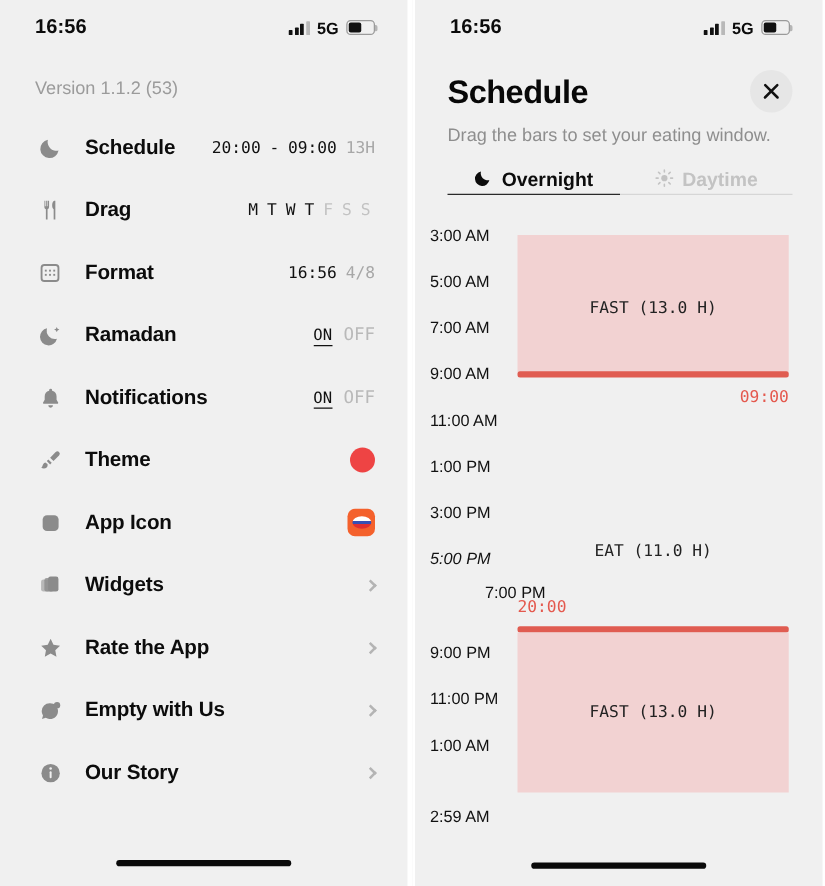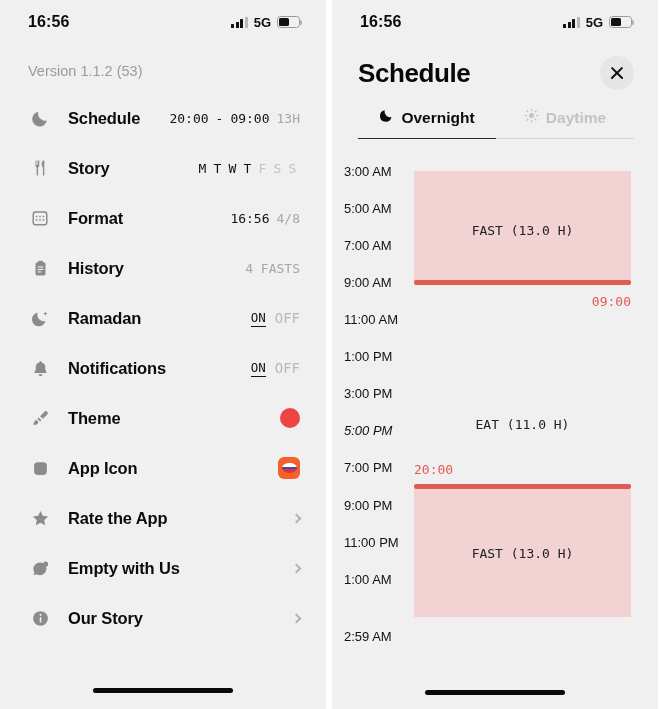--- a/index.html
+++ b/index.html
@@ -138,21 +138,21 @@
     content:""; position:absolute; top:6px; left:-0.5px; width:16px; height:2.3px;
     background:#111; border-radius:1px;
   }
   .x-glyph::before{ transform:rotate(45deg); }
   .x-glyph::after { transform:rotate(-45deg); }
   .sched-sub { font-size:14.5px; color:#8e8e8e; margin-top:11px; }
 
   .tabs { display:flex; margin-top: 18px; }
   .tab {
     flex:1; display:flex; align-items:center; justify-content:center; gap:7px;
-    padding-bottom: 11px; font-size:15.5px; font-weight:bold;
+    font-size:15.5px; font-weight:bold;
     border-bottom: 1.6px solid #d6d6d6;
   }
   .tab.active { color:#0c0c0c; border-bottom:1.8px solid #2a2a2a; }
   .tab.inactive { color:#c3c3c3; }
 
   
   .chart { position:relative; margin-top: 14px; height: 472px; }
   .tick {
     position:absolute; left: 12px; font-size:13px; color:#111;
     transform: translateY(-50%); white-space:nowrap;
@@ -221,21 +221,21 @@
           <span class="mono dim">13H</span>
         </span>
       </div>
 
       <div class="row">
         <span class="ico">
           <svg width="18" height="18" viewBox="0 0 24 24">
               <path fill="currentColor" d="M6 2v7a2.5 2.5 0 0 0 1.6 2.3V22h1.8V11.3A2.5 2.5 0 0 0 11 9V2H9.4v6H8.6V2H7.4v6h-.8V2H6zm10.3 0c-1.3.9-2 2.6-2 4.9 0 2 .5 3.4 1.6 4.2V22h1.8V2h-1.4z"></path>
             </svg>
         </span>
-        <span class="lbl">Story</span>
+        <span class="lbl">Drag</span>
         <span class="val">
           <span class="days">
             <span>M</span>
             <span>T</span>
             <span>W</span>
             <span>T</span>
             <span class="off">F</span>
             <span class="off">S</span>
             <span class="off">S</span>
           </span>
@@ -254,35 +254,20 @@
               <rect x="15.5" y="13.5" width="2" height="2" fill="currentColor"></rect>
             </svg>
         </span>
         <span class="lbl">Format</span>
         <span class="val">
           <span class="mono">16:56</span>
           <span class="mono dim">4/8</span>
         </span>
       </div>
 
-      <div class="row">
-        <span class="ico">
-          <svg width="17" height="17" viewBox="0 0 24 24">
-              <rect x="5" y="3" width="14" height="19" rx="2.5" fill="currentColor"></rect>
-              <rect x="8.5" y="1" width="7" height="4" rx="1.6" fill="currentColor"></rect>
-              <rect x="8" y="9" width="8" height="1.6" fill="#f0f0f0"></rect>
-              <rect x="8" y="12.5" width="8" height="1.6" fill="#f0f0f0"></rect>
-              <rect x="8" y="16" width="5" height="1.6" fill="#f0f0f0"></rect>
-            </svg>
-        </span>
-        <span class="lbl">History</span>
-        <span class="val">
-          <span class="mono dim">4 FASTS</span>
-        </span>
-      </div>
 
       <div class="row">
         <span class="ico">
           <svg width="19" height="19" viewBox="0 0 24 24">
               <path fill="currentColor" d="M18.4 15.2A8.4 8.4 0 0 1 8.4 4.6a8.7 8.7 0 1 0 10 10.6z"></path>
               <path fill="currentColor" d="M18.2 3.2l.8 1.9 1.9.8-1.9.8-.8 1.9-.8-1.9-1.9-.8 1.9-.8z"></path>
             </svg>
         </span>
         <span class="lbl">Ramadan</span>
         <span class="val">
@@ -327,20 +312,33 @@
             </svg>
         </span>
         <span class="lbl">App Icon</span>
         <span class="val">
           <span class="appicon">
               <span class="oval"></span>
             </span>
         </span>
       </div>
 
+      <div class="row">
+        <span class="ico">
+          <svg width="18" height="18" viewBox="0 0 24 24">
+              <rect x="2.5" y="6" width="10" height="13" rx="2.5" fill="currentColor" opacity="0.55"></rect>
+              <rect x="6" y="4.5" width="10" height="14.5" rx="2.5" fill="currentColor" opacity="0.8"></rect>
+              <rect x="10" y="3" width="11" height="16" rx="2.5" fill="currentColor"></rect>
+            </svg>
+        </span>
+        <span class="lbl">Widgets</span>
+        <span class="val">
+          <span class="chev-g"></span>
+        </span>
+      </div>
 
       <div class="row">
         <span class="ico">
           <svg width="19" height="19" viewBox="0 0 24 24">
               <path fill="currentColor" d="M12 2.6l2.9 6 6.6.9-4.8 4.6 1.2 6.5-5.9-3.1-5.9 3.1 1.2-6.5L2.5 9.5l6.6-.9z"></path>
             </svg>
         </span>
         <span class="lbl">Rate the App</span>
         <span class="val">
           <span class="chev-g"></span>
@@ -397,20 +395,21 @@
       </div>
     </div>
 
     <div class="rhdr">
       <div class="rhdr-row">
         <div class="sched-title">Schedule</div>
         <div class="close-btn">
           <span class="x-glyph"></span>
         </div>
       </div>
+      <div class="sched-sub">Drag the bars to set your eating window.</div>
 
       <div class="tabs">
         <div class="tab active">
           <span>
             <svg width="15" height="15" viewBox="0 0 24 24">
                 <path fill="currentColor" d="M20 14.5A9 9 0 0 1 9.2 3.6 9.3 9.3 0 1 0 20 14.5z"></path>
               </svg>
           </span>
           <span>Overnight</span>
         </div>
@@ -450,21 +449,21 @@
       <div class="bar-label" style="top:400px;">FAST (13.0 H)</div>
 
       <div class="tick" style="top:18px;">3:00 AM</div>
       <div class="tick" style="top:55px;">5:00 AM</div>
       <div class="tick" style="top:92px;">7:00 AM</div>
       <div class="tick" style="top:129px;">9:00 AM</div>
       <div class="tick" style="top:166px;">11:00 AM</div>
       <div class="tick" style="top:203px;">1:00 PM</div>
       <div class="tick" style="top:240px;">3:00 PM</div>
       <div class="tick" style="top:277px;font-style:italic;">5:00 PM</div>
-      <div class="tick" style="top:314px;">7:00 PM</div>
+      <div class="tick" style="top:304px;margin-left:44px;">7:00 PM</div>
       <div class="tick" style="top:352px;">9:00 PM</div>
       <div class="tick" style="top:389px;">11:00 PM</div>
       <div class="tick" style="top:426px;">1:00 AM</div>
       <div class="tick" style="top:463px;margin-top:20px;">2:59 AM</div>
 
     </div>
 
     <div class="home-ind" style="bottom:14px;"></div>
   </div>
 

